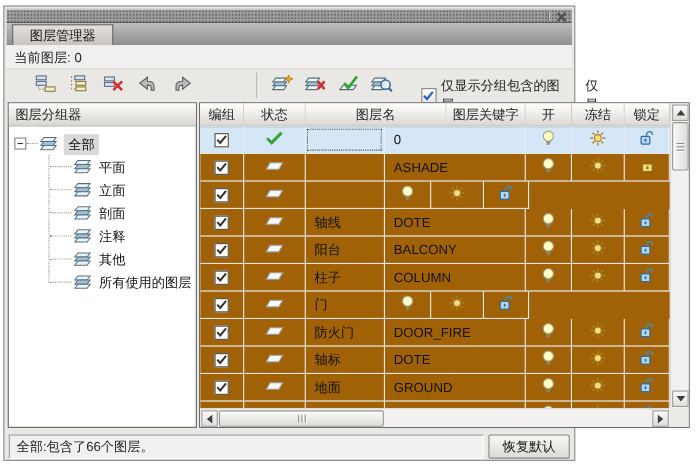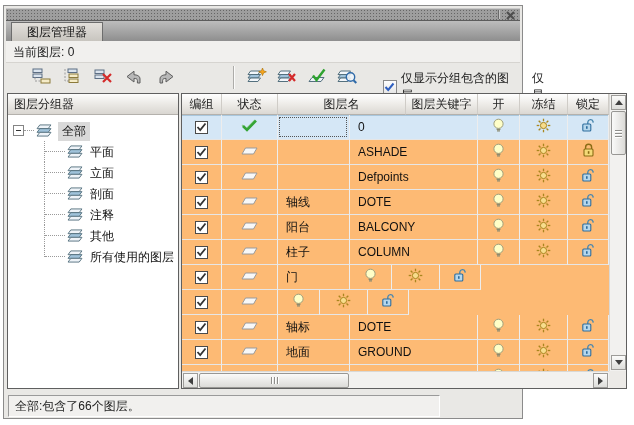--- a/index.html
+++ b/index.html
@@ -45,21 +45,21 @@
   .tree-child.last .vline{height:11px;}
   .tree-child .hline{position:absolute;left:37px;top:10px;width:20px;border-top:1px dotted #9a9a9a;}
   .tree-child .node-icon{position:absolute;left:59px;top:4px;}
   .tree-child .lbl{position:absolute;left:82px;top:3px;white-space:nowrap;}
   
   #table{position:absolute;left:177px;top:87px;width:446px;height:296px;background:#fff;border:1px solid #5f5f5f;}
   #thead{position:absolute;left:0;top:0;width:427px;height:21px;display:flex;}
   .th{height:21px;background:linear-gradient(#ffffff,#eceae6 55%,#dbd8d3);border-bottom:1px solid #b4b1ac;border-right:1px solid #cfccc7;
       font-size:12px;color:#222;display:flex;align-items:center;justify-content:center;}
   #tbody{position:absolute;left:0;top:21px;width:427px;height:256px;overflow:hidden;}
-  .tr{display:flex;height:25px;background:#fdba74;}
+  .tr{display:flex;height:25px;background:#a16207;}
   .tr.selected{background:#d5e7f6;box-shadow:inset 0 1px 0 #a9c7dd, inset 0 -1px 0 #a9c7dd;}
   .td{height:25px;border-right:1px solid #ededed;border-bottom:1px solid #e6e6e6;display:flex;align-items:center;justify-content:center;font-size:12px;color:#111;position:relative;}
   .td.text{justify-content:flex-start;padding-left:8px;}
   .td .focus-box{position:absolute;left:1px;top:2px;right:2px;bottom:2px;border:1px dotted #555;}
   .cbx{width:13px;height:13px;background:#fff;border:1px solid #4a4a4a;display:flex;align-items:center;justify-content:center;}
   
   #vscroll{position:absolute;right:0;top:0;width:17px;height:277px;background:#f2f1ef;border-left:1px solid #d9d8d5;}
   #vscroll .btn,#hscroll .btn{position:absolute;background:linear-gradient(#fbfbfa,#dededb);border:1px solid #9d9c99;display:flex;align-items:center;justify-content:center;}
   #vs-up{left:1px;top:1px;width:15px;height:15px;}
   #vs-thumb{position:absolute;left:1px;top:17px;width:15px;height:44px;background:linear-gradient(90deg,#fafaf9,#dcdbd8);border:1px solid #989794;border-radius:2px;}
@@ -393,23 +393,20 @@
               </span>
             </div>
             <div class="td" style="width: 56px;">
               <span><svg width="17" height="10" viewBox="0 0 17 10">
                   <path d="M1 8 L4.5 2 L16 2 L12.5 8 Z" fill="#f8f8f8" stroke="#9a9a9a"></path>
                 </svg></span>
             </div>
             <div class="td text" style="width: 72px;">
               <span></span>
             </div>
-            <div class="td text" style="width: 128px;">
-              <span>Defpoints</span>
-            </div>
             <div class="td" style="width: 42px;">
               <span><svg width="13" height="15" viewBox="0 0 13 15">
                   <circle cx="6.5" cy="5.8" r="4.6" fill="#ffffc8" stroke="#a0a07c" stroke-width="1"></circle>
                   <path d="M4.6 11.3 h3.8 M5 12.9 h3" stroke="#8a8a70" stroke-width="1.2" fill="none"></path>
                 </svg></span>
             </div>
             <div class="td" style="width: 48px;">
               <span><svg width="15" height="15" viewBox="0 0 15 15">
                   <g stroke="#a9861e" stroke-width="1.3">
                     <line x1="11.8" y1="7.5" x2="14.3" y2="7.5"></line>
@@ -626,20 +623,26 @@
               <span class="cbx">
                 <svg width="11" height="10" viewBox="0 0 11 10">
                   <path d="M1.5 5 L4.2 8 L9.5 1.5" stroke="#333" stroke-width="1.8" fill="none"></path>
                 </svg>
               </span>
             </div>
             <div class="td" style="width: 56px;">
               <span><svg width="17" height="10" viewBox="0 0 17 10">
                   <path d="M1 8 L4.5 2 L16 2 L12.5 8 Z" fill="#f8f8f8" stroke="#9a9a9a"></path>
                 </svg></span>
+            </div>
+            <div class="td text" style="width: 72px;">
+              <span>防火门</span>
+            </div>
+            <div class="td text" style="width: 128px;">
+              <span>DOOR_FIRE</span>
             </div>
             <div class="td" style="width: 42px;">
               <span><svg width="13" height="15" viewBox="0 0 13 15">
                   <circle cx="6.5" cy="5.8" r="4.6" fill="#ffffc8" stroke="#a0a07c" stroke-width="1"></circle>
                   <path d="M4.6 11.3 h3.8 M5 12.9 h3" stroke="#8a8a70" stroke-width="1.2" fill="none"></path>
                 </svg></span>
             </div>
             <div class="td" style="width: 48px;">
               <span><svg width="15" height="15" viewBox="0 0 15 15">
                   <g stroke="#a9861e" stroke-width="1.3">
@@ -827,15 +830,18 @@
         <div id="hs-right" class="btn">
             <span class="tri right"></span>
           </div>
       </div>
       <div id="sb-corner"></div>
     </div>
 
     <div id="status-field">
       <span>全部:包含了66个图层。</span>
     </div>
+    <div id="restore-btn">
+      <span>恢复默认</span>
+    </div>
 
   </div>
 </div>
 
 </body></html>

